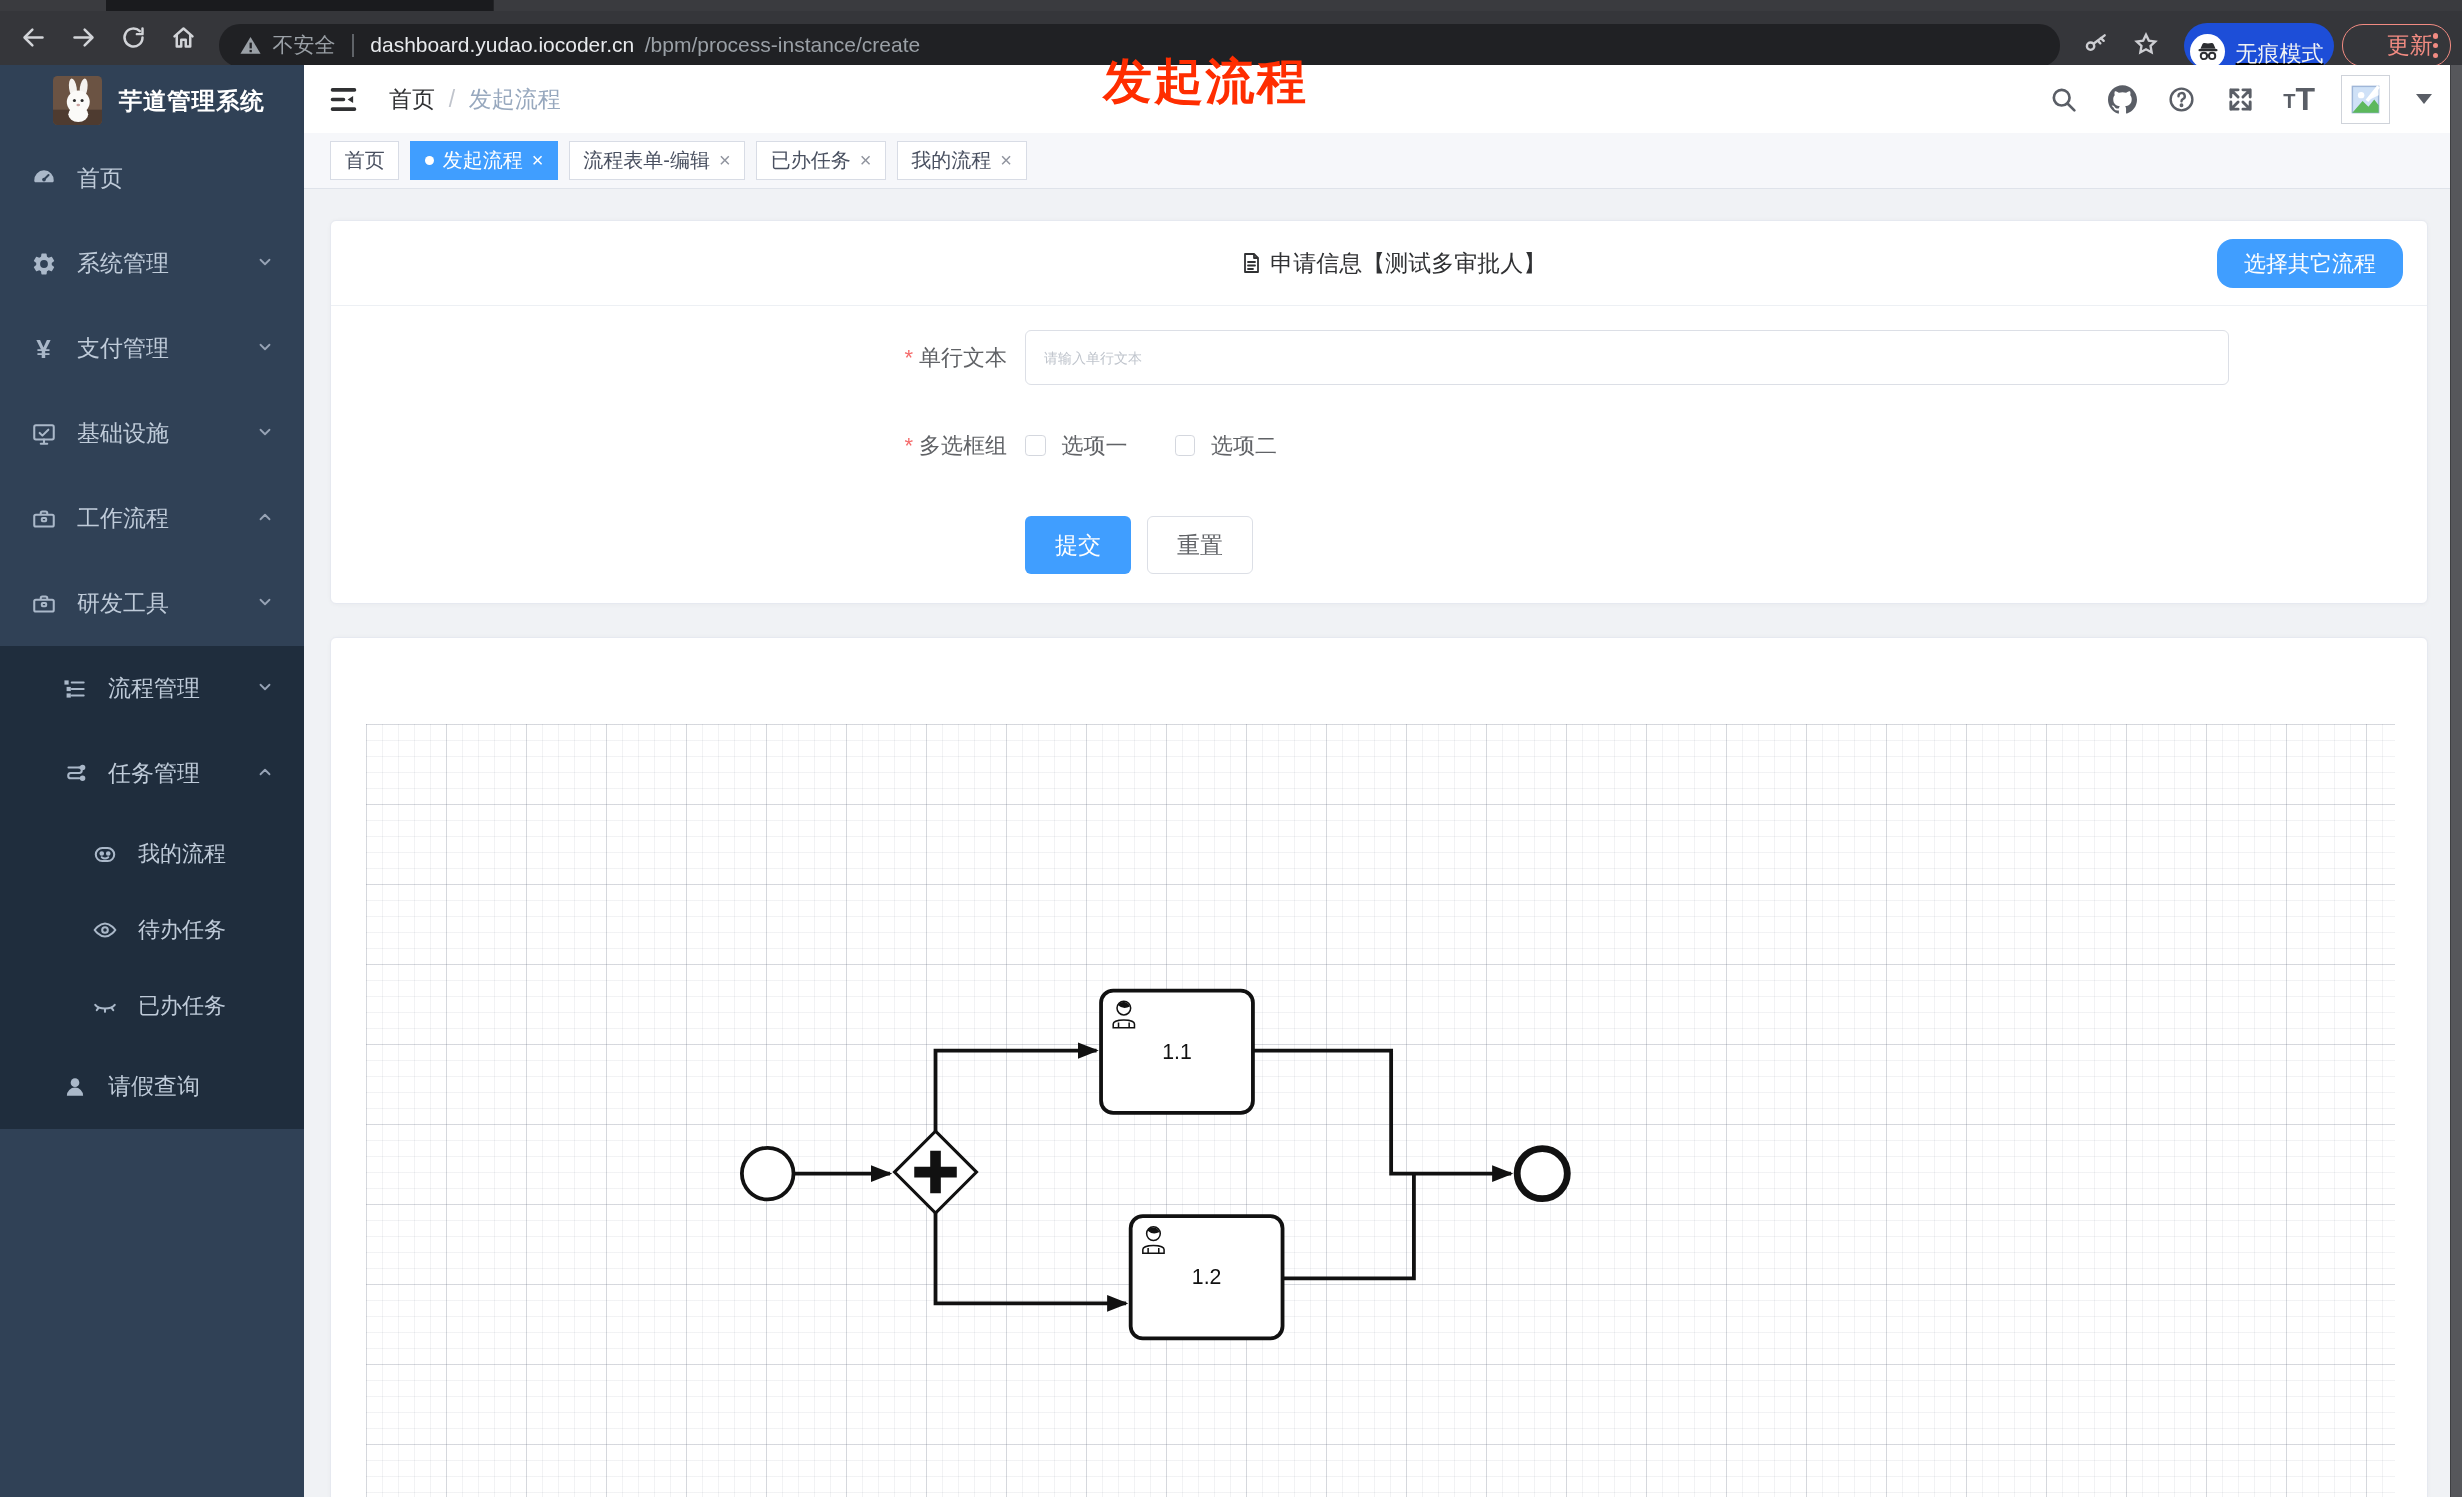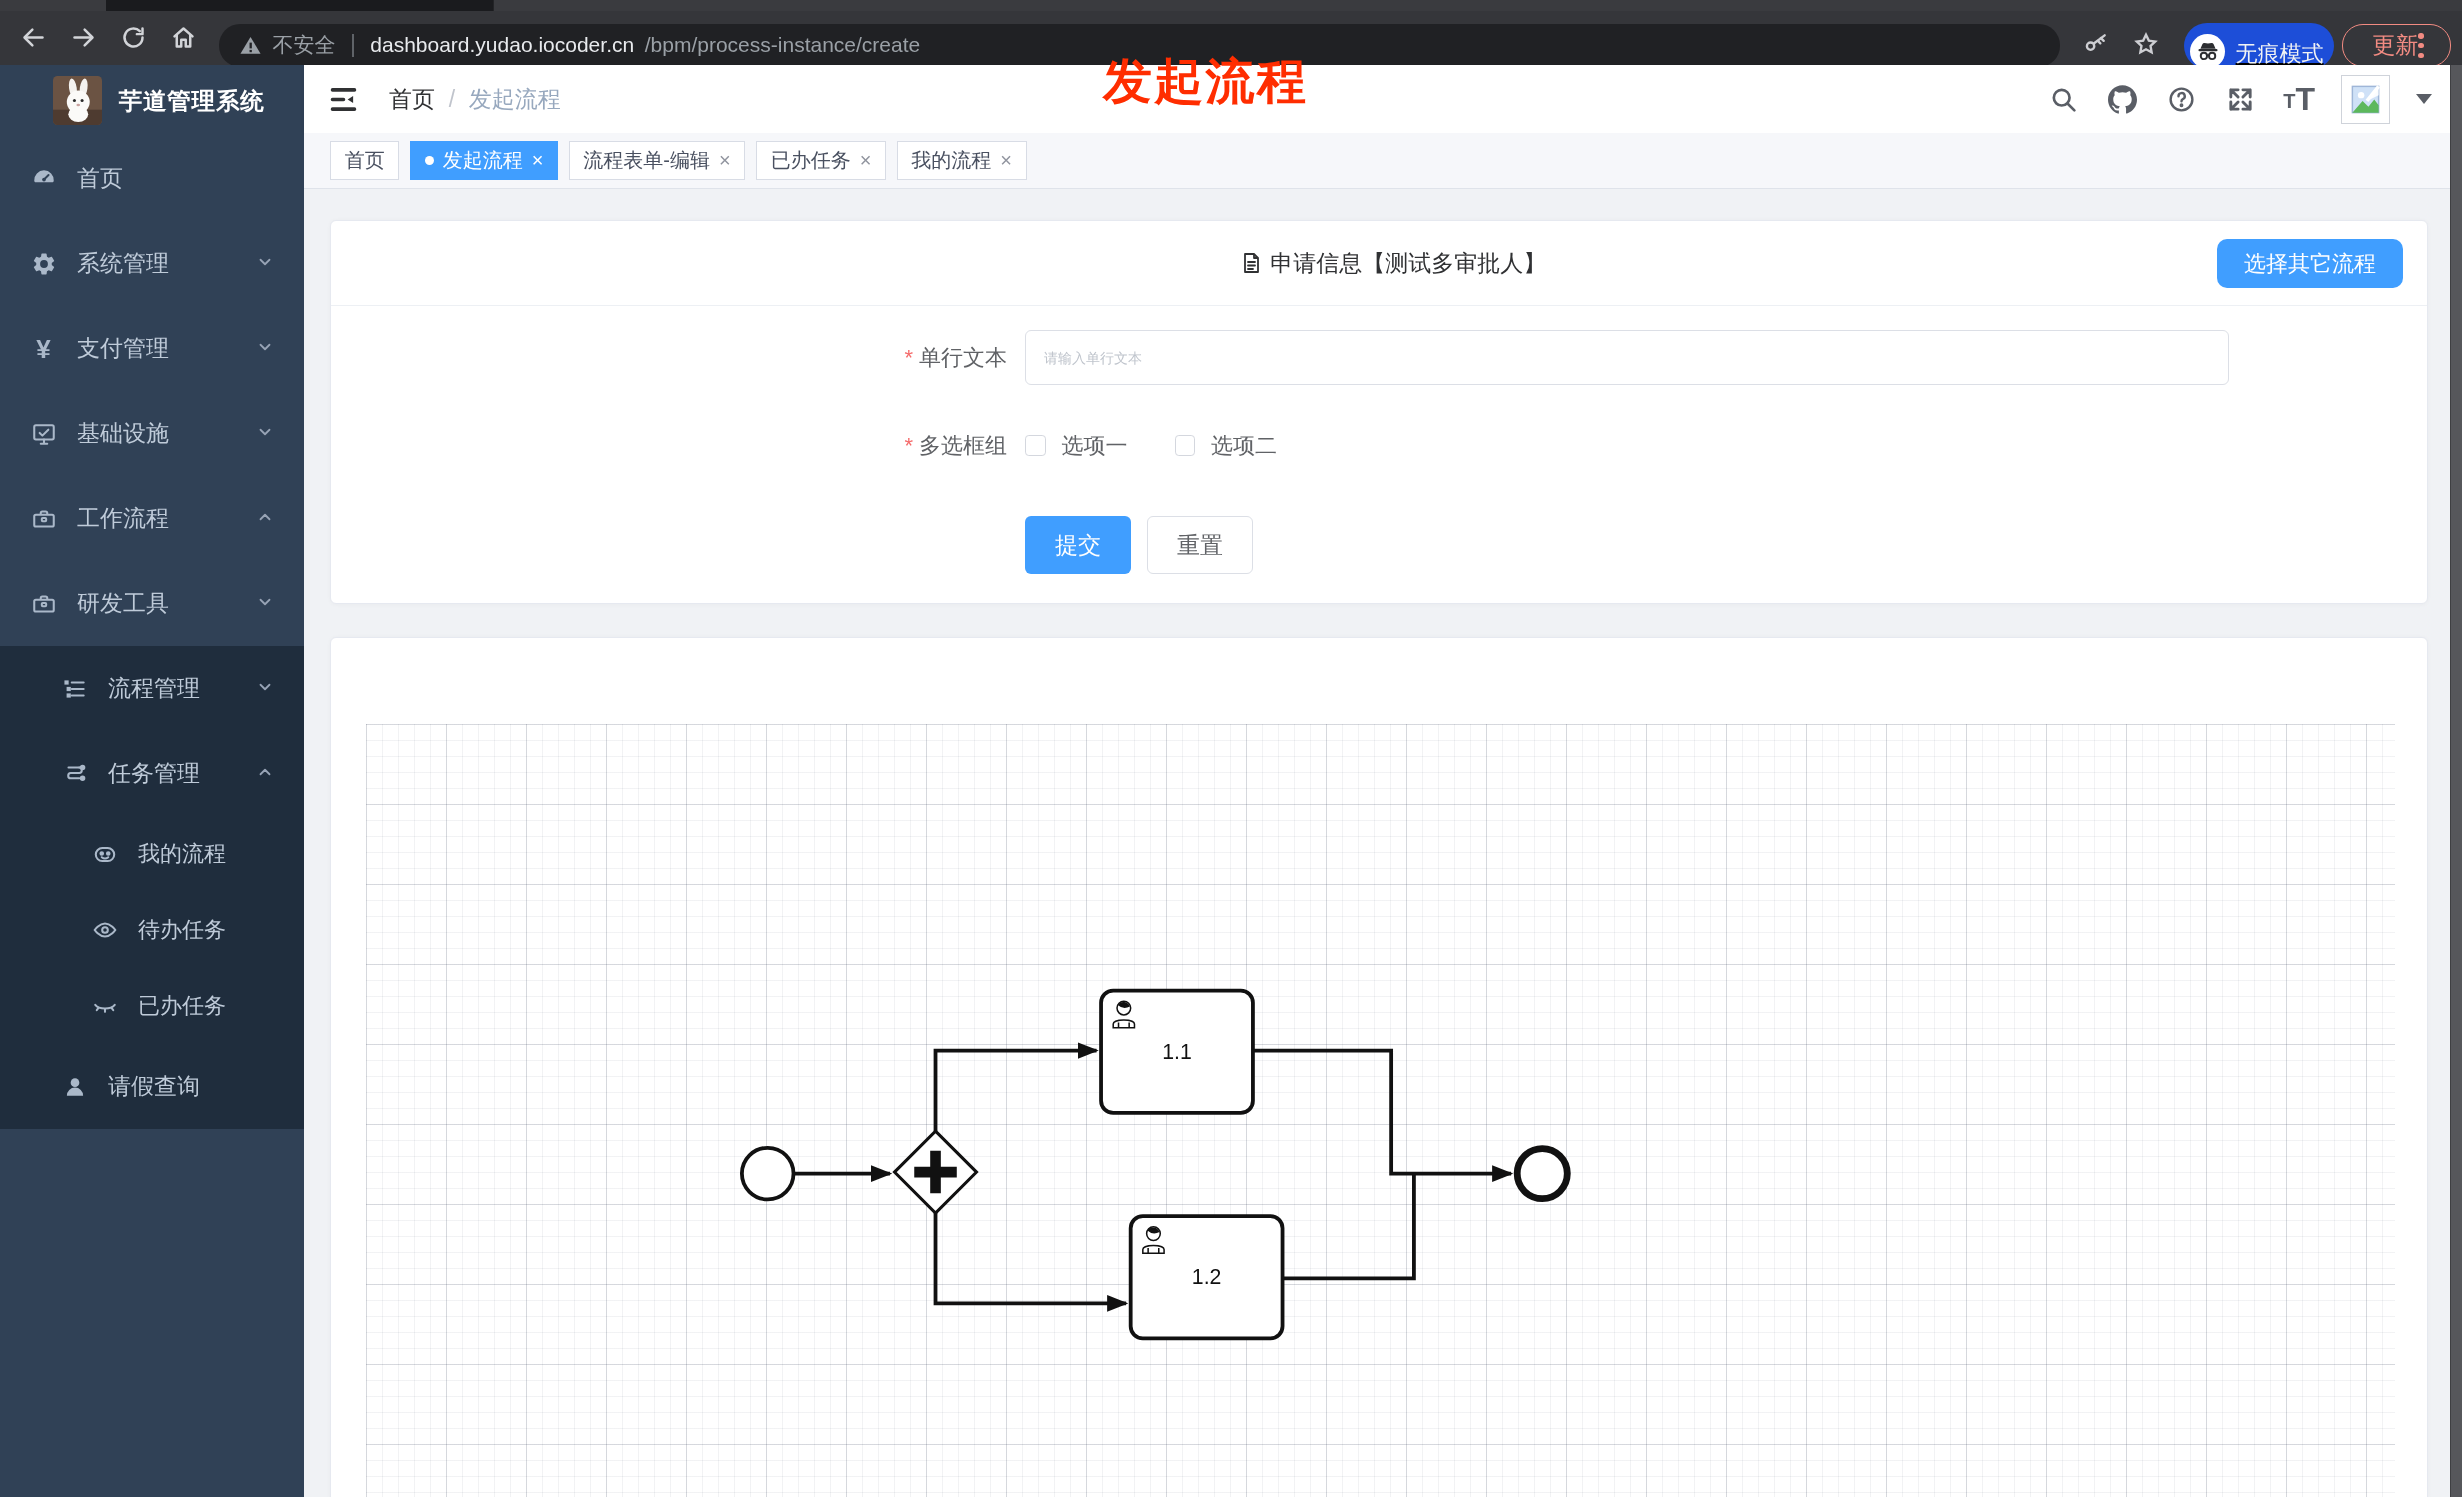--- a/index.html
+++ b/index.html
@@ -20,21 +20,21 @@
   .warn-tri { width:23px; height:23px; }
   .sec-label { color:#9aa0a6; font-size:21px; }
   .url-div { width:1.5px; height:23px; background:#5f6368; margin:0 6px; }
   .url-host { color:#e8eaed; font-size:21px; }
   .url-path { color:#9aa0a6; font-size:21px; }
   .tb-right-ic { position:absolute; top:20px; width:30px; height:30px; }
   .tb-right-ic svg { width:26px; height:26px; stroke:#cdced2; stroke-width:2.2; fill:none; stroke-linecap:round; }
   .incog-pill { position:absolute; left:2184px; top:12px; width:150px; height:46px; border-radius:23px; background:#1d4ed8; display:flex; align-items:flex-end; padding-left:6px; gap:10.6px;text-decoration:underline; }
   .incog-circle { width:35px; height:35px; border-radius:50%; background:#fff; display:flex; align-items:center; justify-content:center; }
   .incog-label { color:#f1f3f4; font-size:22px; }
-  .update-pill { position:absolute; left:2342px; top:13.7px; width:109px; height:43px; border:1.5px solid #f28b82; border-radius:21px; display:flex; align-items:center; justify-content:center; padding:0 12px 0 15px; cursor:pointer; }
+  .update-pill { position:absolute; left:2342px; top:13.7px; width:109px; height:43px; border:1.5px solid #f28b82; border-radius:21px; display:flex; align-items:center; justify-content:flex-end; padding:0 12px 0 15px; cursor:pointer; }
   .update-label { color:#f28b82; font-size:23px; }
   .vdots { display:flex; flex-direction:column; gap:4.6px; }
   .vdots i { width:5.3px; height:5.3px; border-radius:50%; background:#f28b82; }
 
   
   .app { position:absolute; left:0; top:65px; right:0; bottom:0; display:flex; }
   .sidebar { width:304px; flex:0 0 304px; background:#304156; color:#bfcbd9; overflow:hidden; }
   .logo-row { height:71px; display:flex; align-items:center; padding-left:53px; gap:16.7px; }
   .logo-img { width:49px; height:49px; border-radius:4.6px; overflow:hidden; flex:0 0 49px; }
   .logo-title { color:#fff; font-size:23.5px; font-weight:bold; letter-spacing:0.8px; }
@@ -72,21 +72,21 @@
   .tag .dot { width:9px; height:9px; border-radius:50%; background:#fff; }
 
   .content { position:absolute; left:0; top:125px; right:0; bottom:0; background:#f0f2f5; }
   .card { position:absolute; background:#fff; border:0.8px solid #e6e9f0; border-radius:6px; box-shadow:0 0.8px 4.6px rgba(0,0,0,.03); }
   .card1 { left:26px; top:30px; width:2098px; height:384px; }
   .card2 { left:26px; top:447px; width:2098px; height:866px; }
   .card-head { display:flex; align-items:center; border-bottom:0.8px solid #edf0f4; padding-left:27px; gap:7.6px; font-size:23px; color:#303133; position:relative;justify-content:center; }
   .card1 .card-head { height:85px; }
   .card2 .card-head { height:65px; }
   .card-head svg { width:24px; height:24px; }
-  .choose-btn { position:absolute; right:24px; top:18px; height:49px; padding:0 27px; background:#409EFF; color:#fff; font-size:22px; border:none; border-radius:10px; display:flex; align-items:center; cursor:pointer; }
+  .choose-btn { position:absolute; right:24px; top:18px; height:49px; padding:0 27px; background:#409EFF; color:#fff; font-size:22px; border:none; border-radius:16px; display:flex; align-items:center; cursor:pointer; }
 
   .f-label { position:absolute; left:0; width:676px; display:flex; justify-content:flex-end; align-items:center; font-size:22px; color:#606266; gap:6px; }
   .req { color:#f56c6c; font-size:22px; }
   .f-input { position:absolute; left:694px; top:109px; width:1204px; height:55px; border:1.5px solid #dcdfe6; border-radius:6px; font-size:14px; color:#606266; padding:0 18px; outline:none; font-family:inherit; background:#fff; }
   .f-input::placeholder { color:#bfc4cc; }
   .cb-row { position:absolute; left:694px; top:197px; height:55px; display:flex; align-items:center; }
   .cb-group { display:flex; align-items:center; gap:16px; margin-right:47px; cursor:pointer; }
   .cb-box { width:20.5px; height:20.5px; border:1.5px solid #d4d7de; border-radius:3.8px; background:#fff; }
   .cb-label { font-size:22px; color:#606266; }
   .btn { position:absolute; top:295px; height:58px; border-radius:6px; font-size:23px; display:flex; align-items:center; justify-content:center; cursor:pointer; font-family:inherit; }

